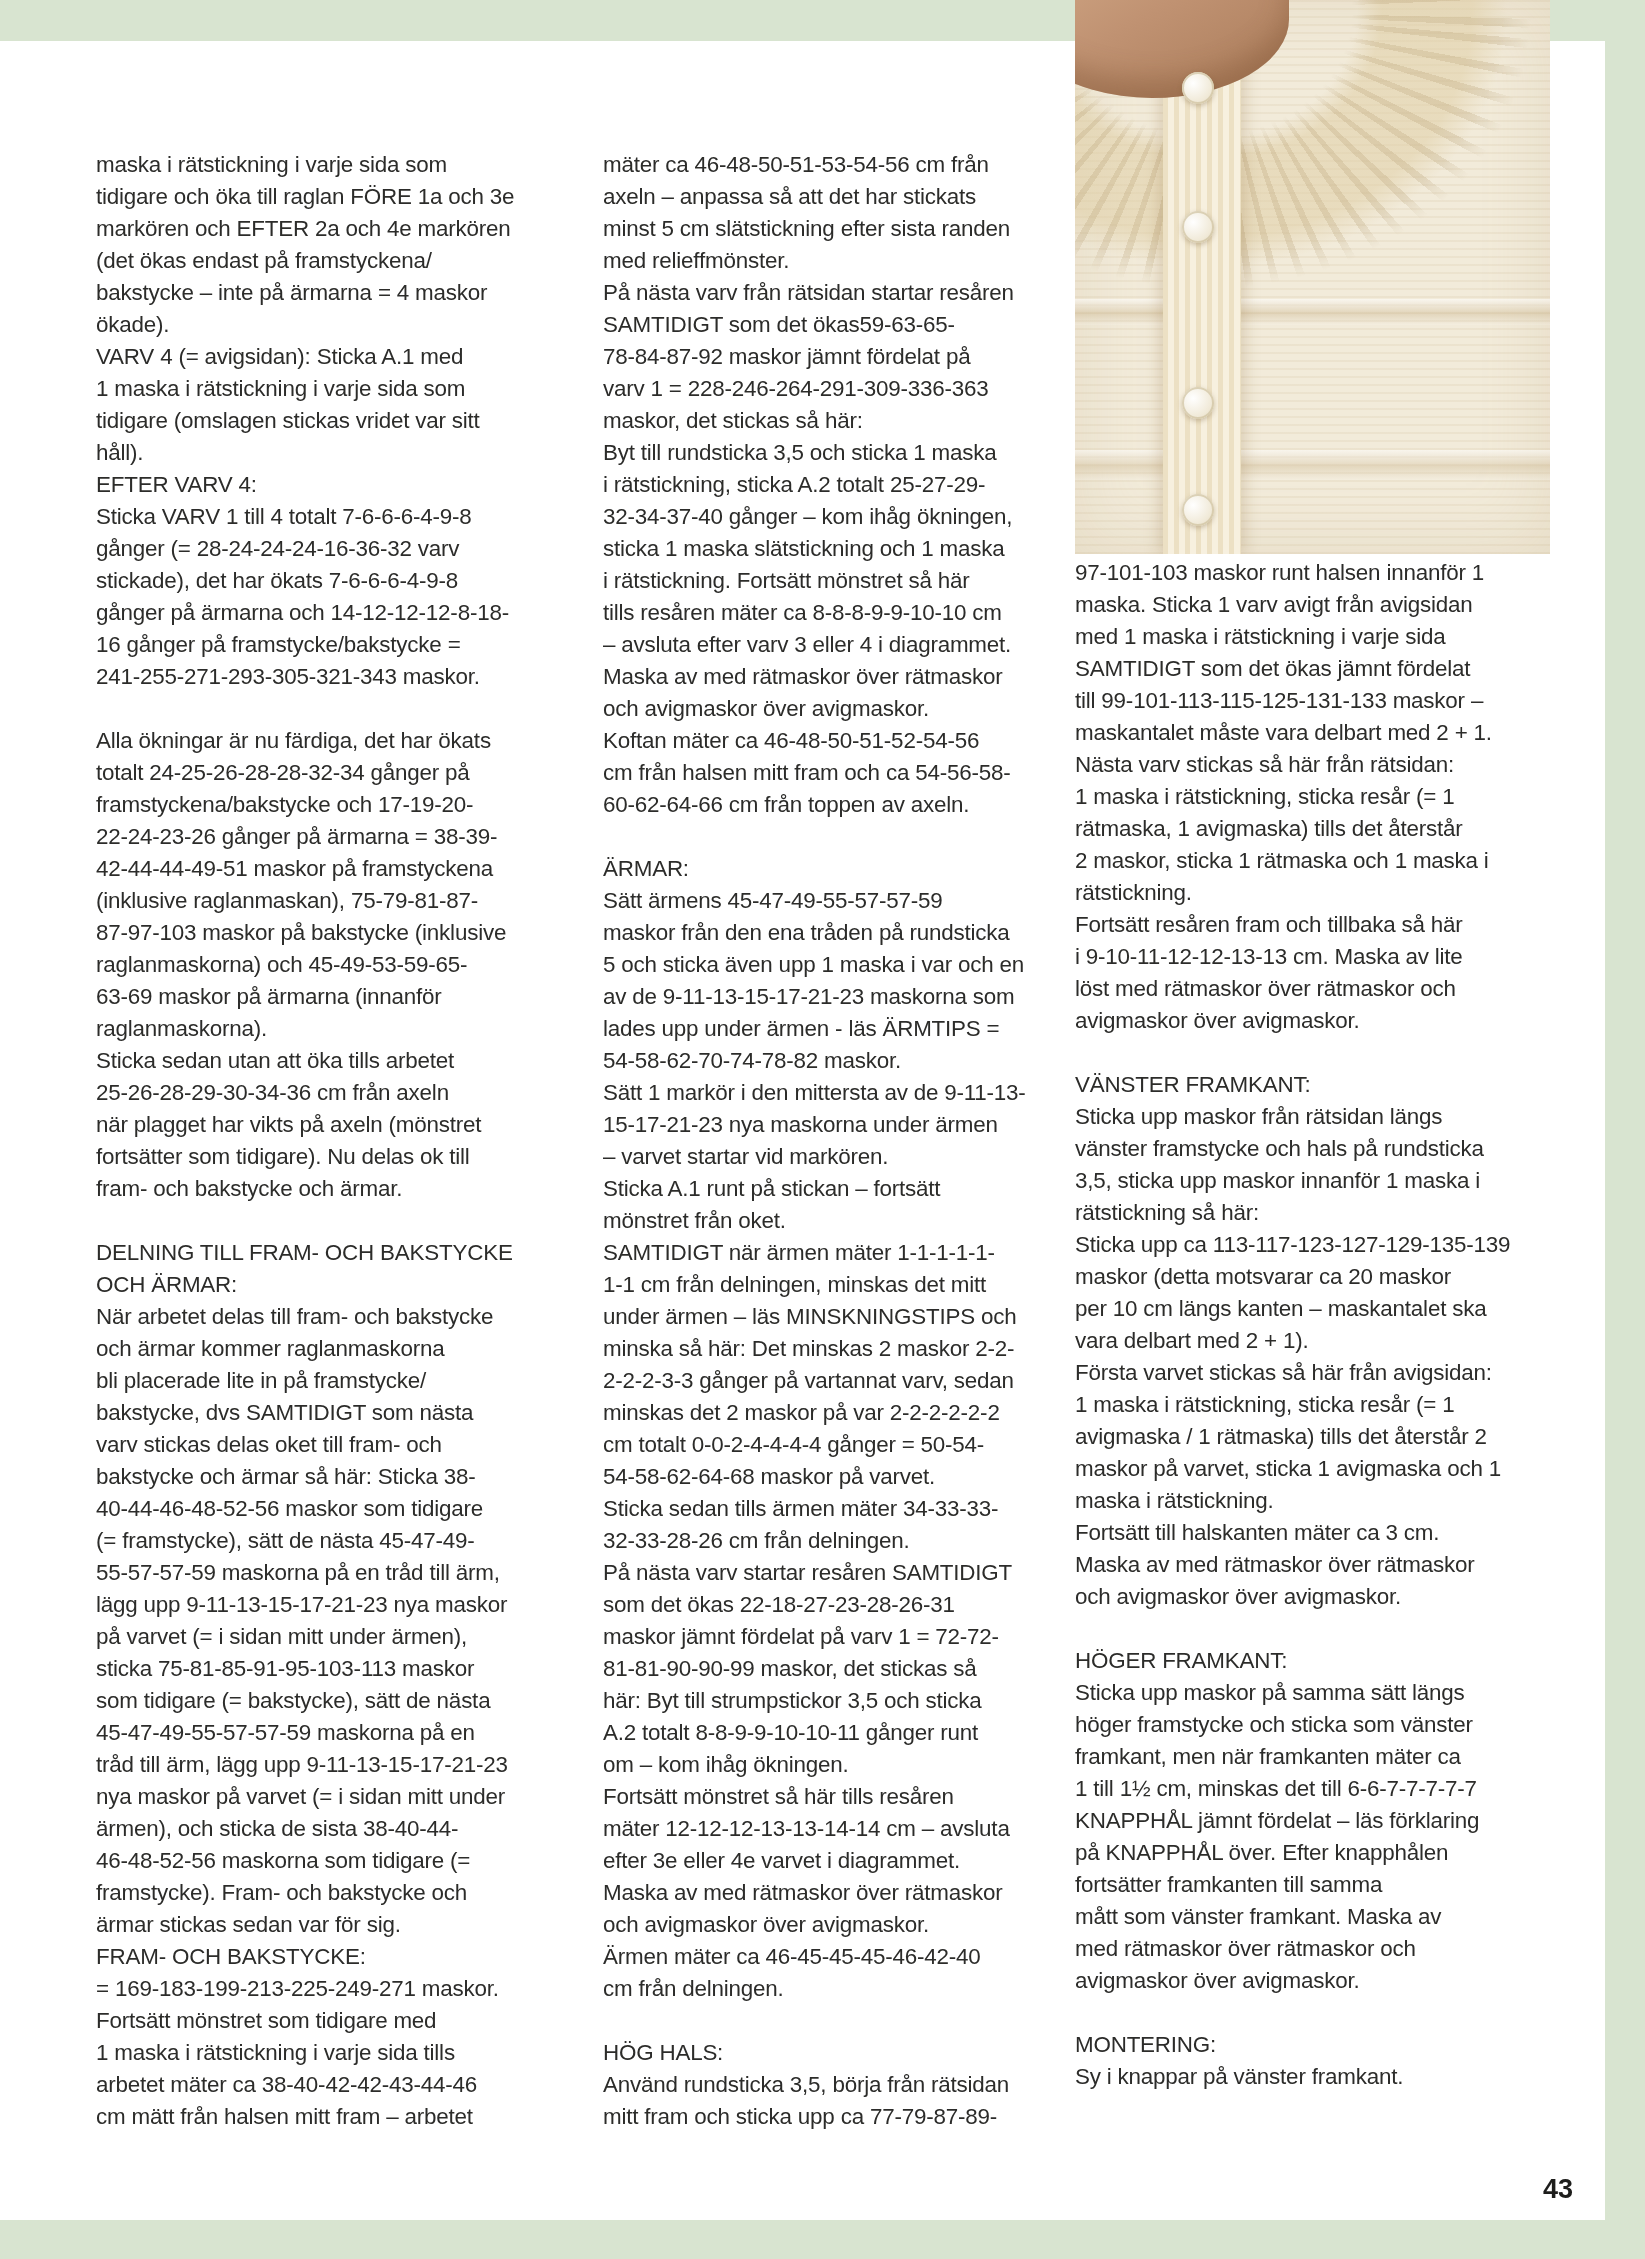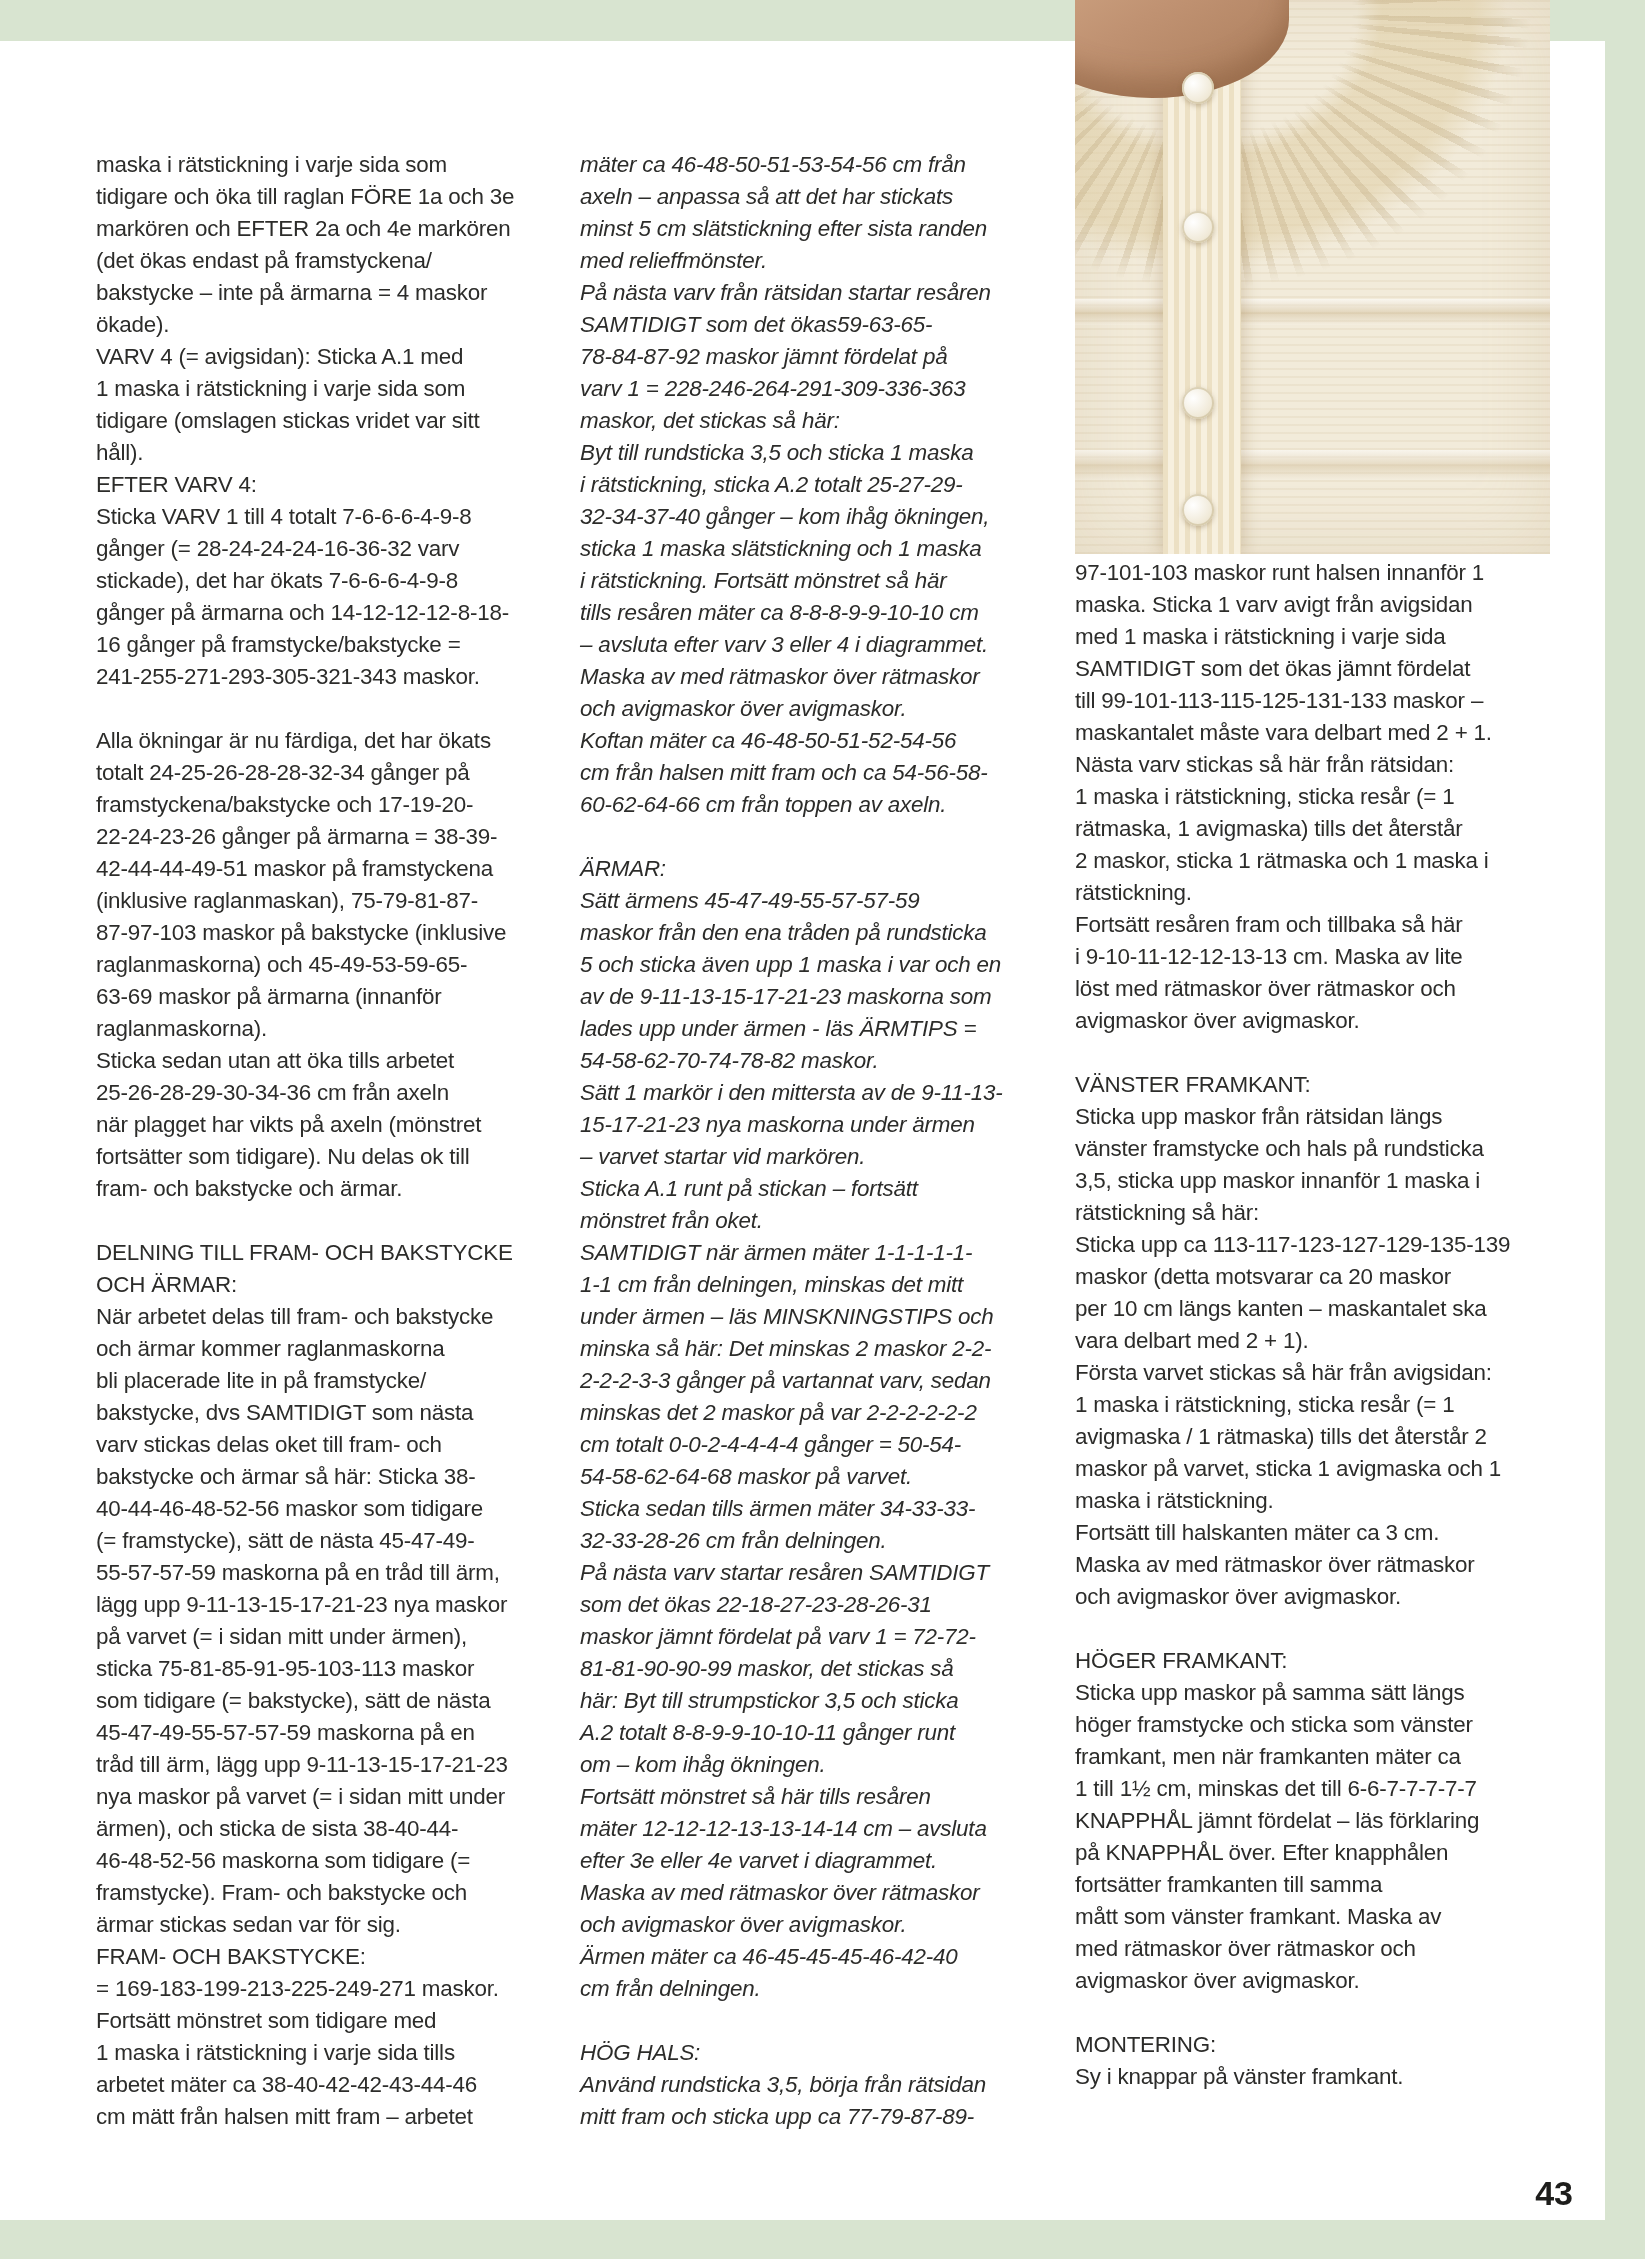--- a/index.html
+++ b/index.html
@@ -20,28 +20,28 @@
   
   .col {
     position: absolute;
     white-space: pre;
     color: #2c2c2a;
     font-size: 22.4px;
     line-height: 32px;
     letter-spacing: -0.2px;
   }
   #col1 { left: 96px;  top: 149px; width: 480px; }
-  #col2 { left: 580px; top: 149px; width: 480px; font-style: italic; }
+  #col2 { left: 603px; top: 149px; width: 480px; }
   #col3 { left: 1075px; top: 557px; width: 478px; }
 
   .page-number {
     position: absolute;
     left: 1493px; top: 2174px; width: 80px;
     text-align: right;
-    font-size: 34px;
+    font-size: 27px;
     font-weight: bold;
     color: #1d1d1b;
   }
 
   
   .photo {
     position: absolute;
     left: 1075px; top: 0; width: 475px; height: 554px;
     background: #f2ebda;
     overflow: hidden;

